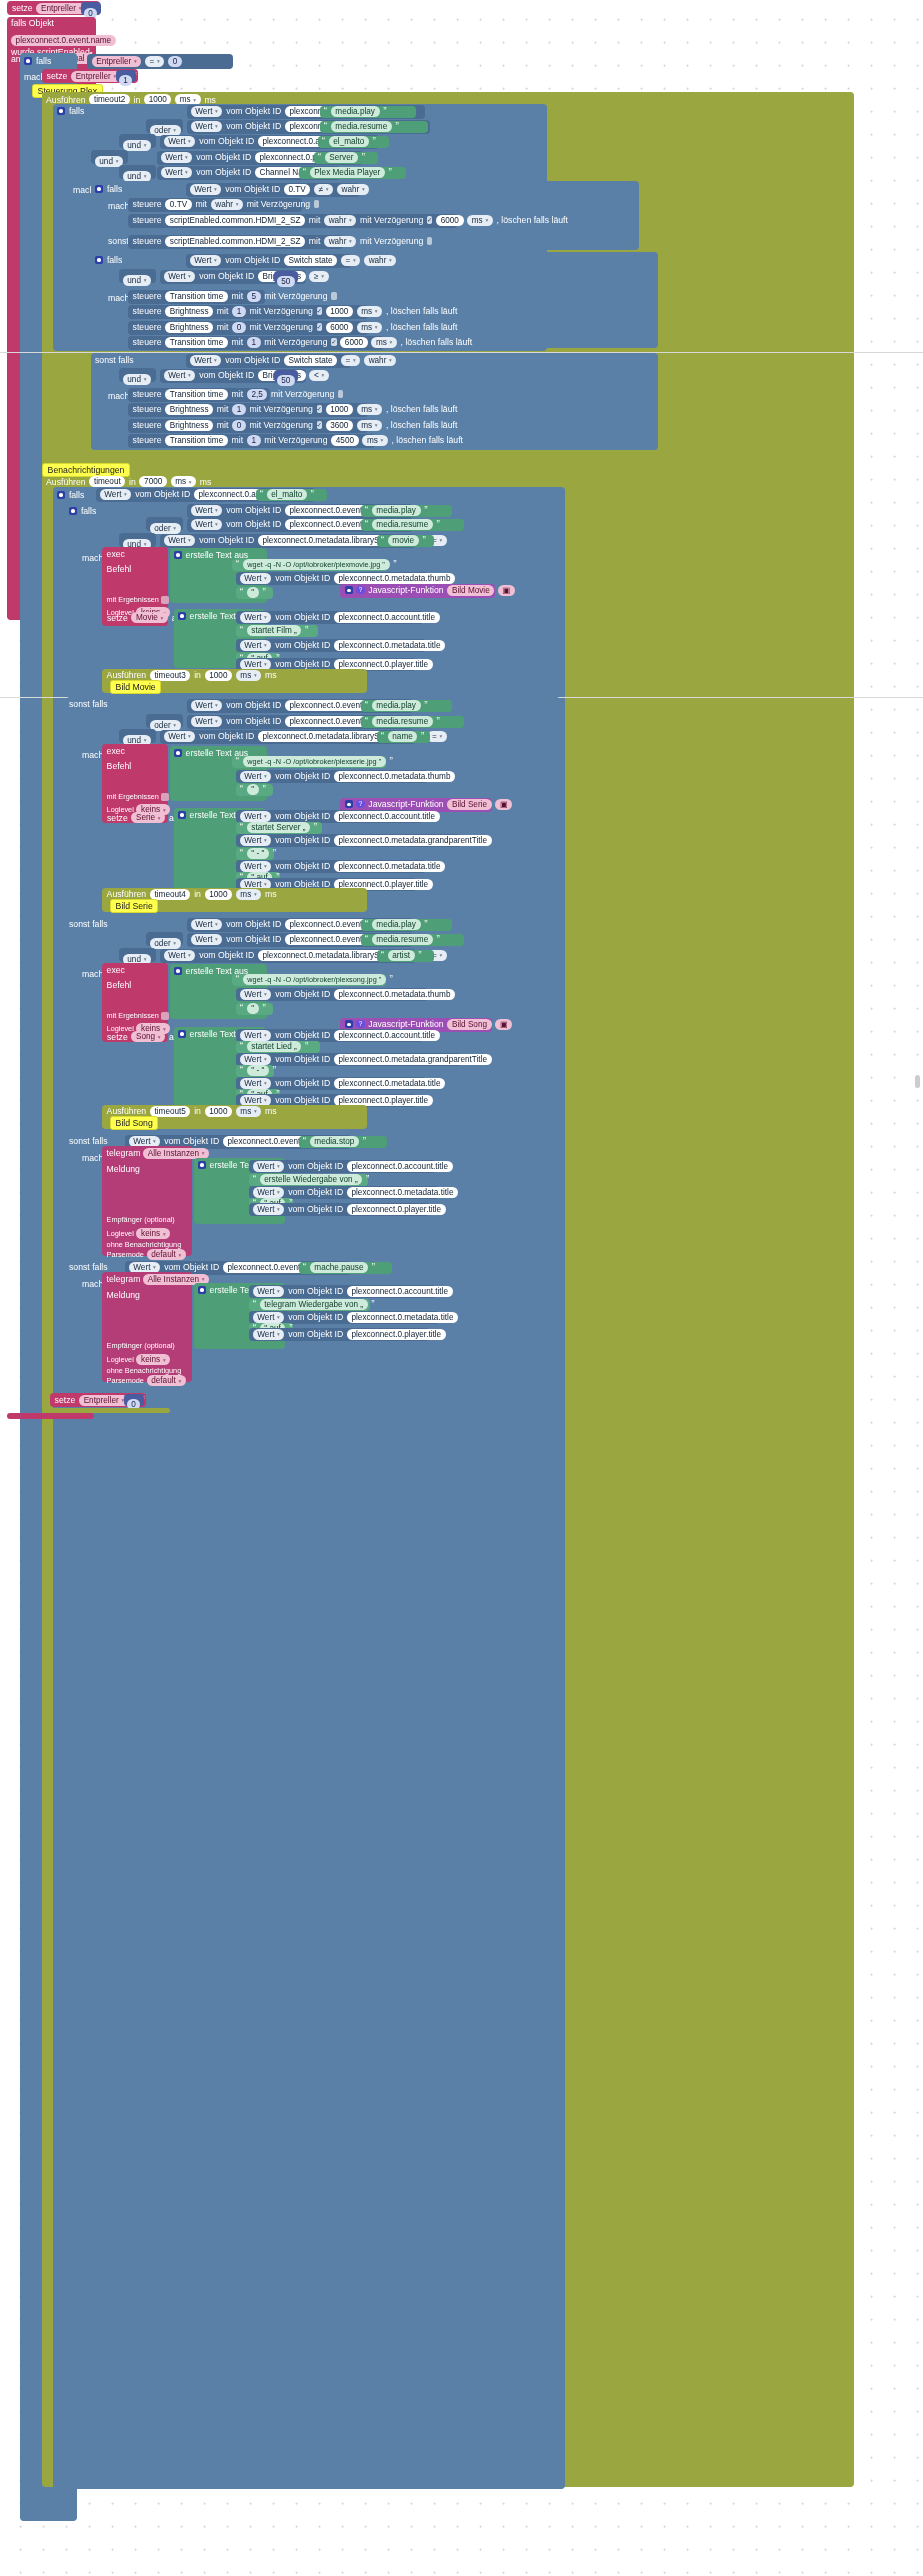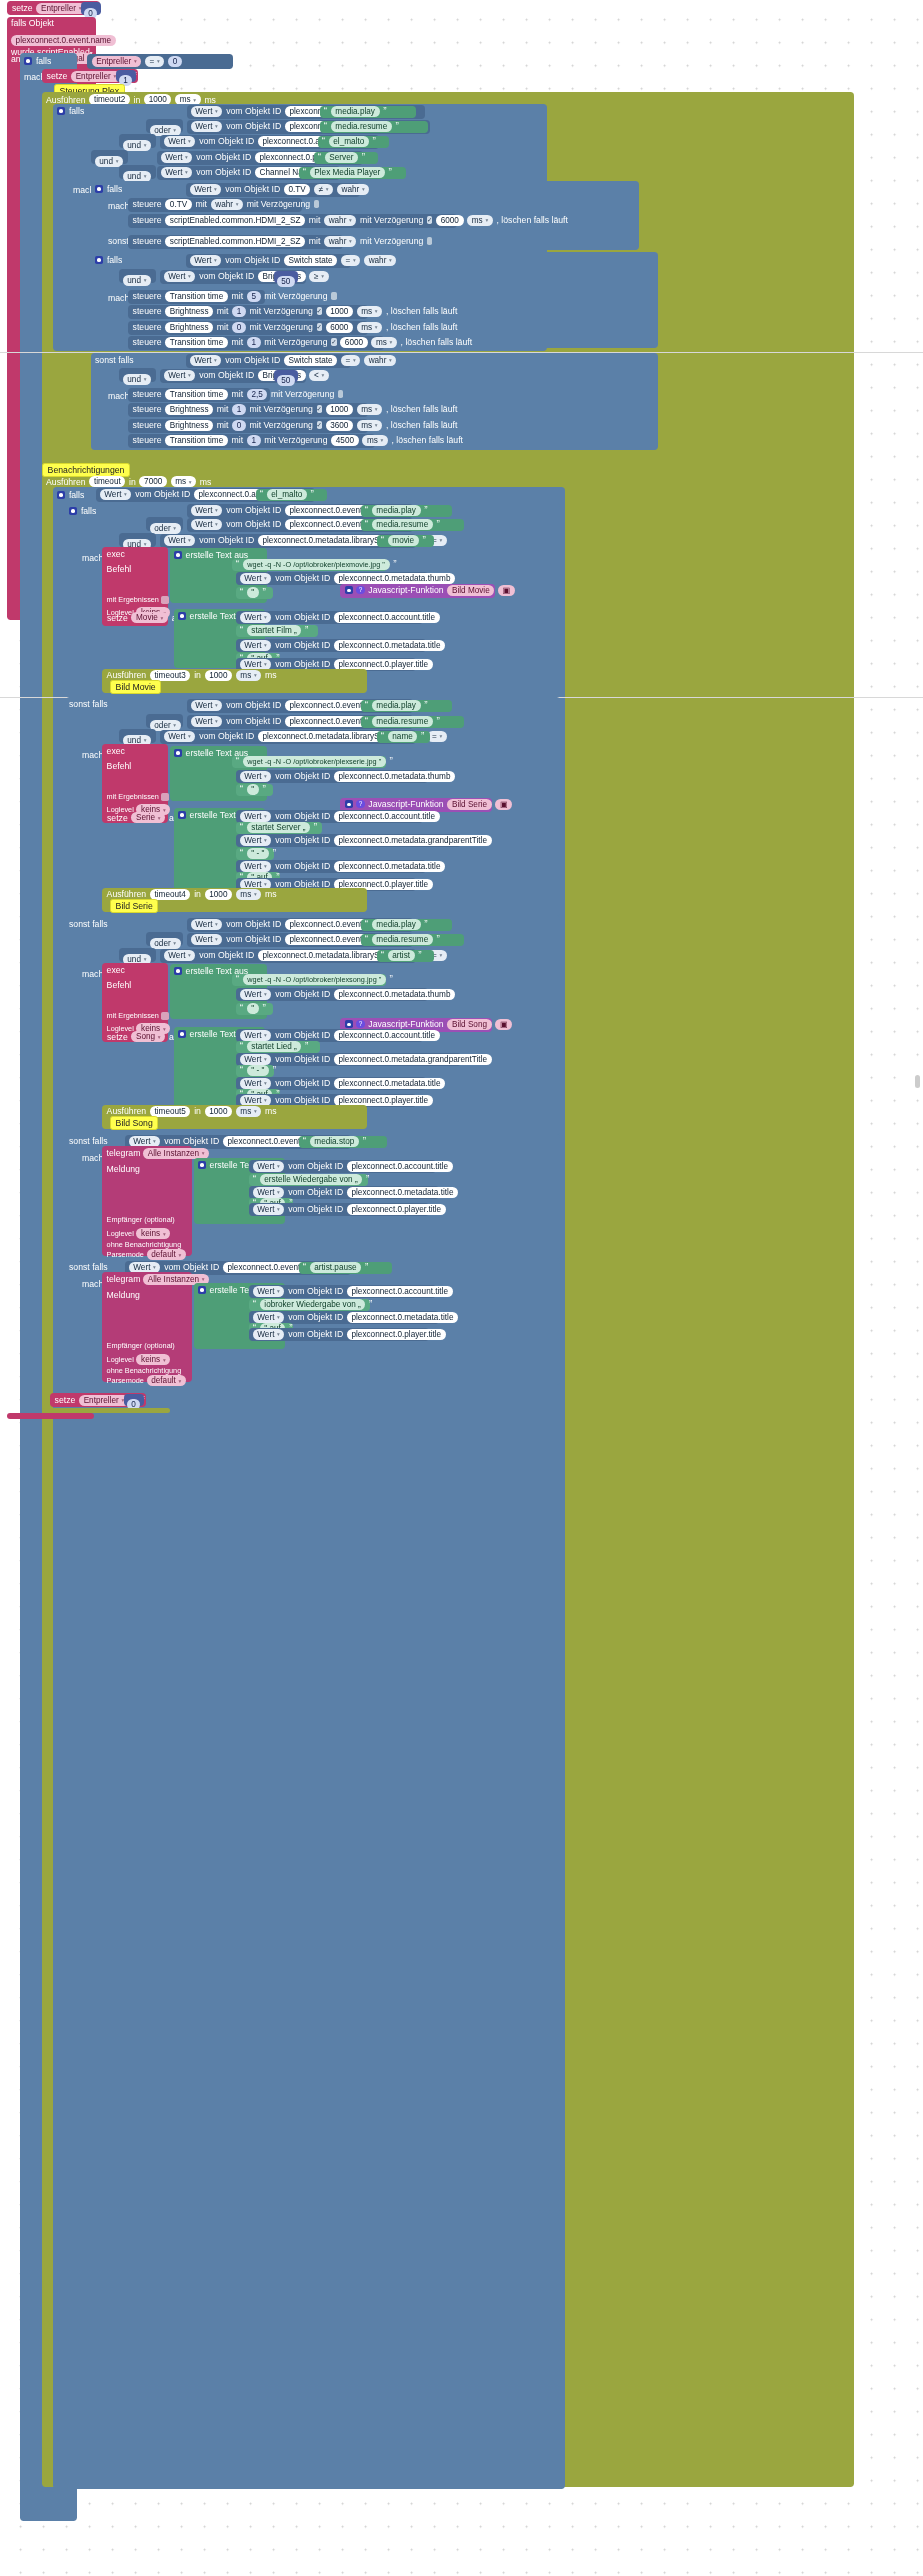--- a/index.html
+++ b/index.html
@@ -125,21 +125,21 @@
         <span>Entpreller</span>
           <span class="car">▾</span>
       </span>
       <span class="lbl">auf</span>
     </div>
   </div>
   <div class="blk c-navy" style="left:116px;top:70px;width:20px;height:12px;padding:0 2.7px;">
     <span class="fld num">1</span>
   </div>
 
-  <div class="cmt" style="left:54px;top:84px;">Steuerung Plex</div>
+  <div class="cmt" style="left:32px;top:84px;">Steuerung Plex</div>
 
   <div class="blk c-olive" style="left:42px;top:92px;width:812px;height:2395px;"></div>
   <div class="row" style="position:absolute;left:46px;top:94px;">
     <span class="lbl">Ausführen</span>
     <span class="fld">timeout2</span>
     <span class="lbl">in</span>
     <span class="fld">1000</span>
     <span class="fld">
       <span>ms</span>
         <span class="car">▾</span>
@@ -1421,21 +1421,21 @@
       <span class="fld">plexconnect.0.event.name</span>
       <span class="fld lite">
           <span>=</span>
           <span class="car">▾</span>
         </span>
     </div>
   </div>
   <div class="blk c-green" style="left:299px;top:1262px;width:93px;height:12px;padding:0 3.7px;">
     <div class="row">
         <span class="quote">“</span>
-        <span class="fld grn">artist.pause</span>
+        <span class="fld grn">mache.pause</span>
         <span class="quote">”</span>
       </div>
   </div>
 
   <div class="row" style="position:absolute;left:82px;top:1279px;">
     <span class="lbl">mache</span>
   </div>
   <div class="blk c-pink2" style="left:102px;top:1272px;width:90px;height:110px;padding:1.8px 4.6px;">
     <div class="row" style="gap:2.7px;">
       <span class="lbl">telegram</span>
@@ -1478,21 +1478,21 @@
           <span>Wert</span>
           <span class="car">▾</span>
         </span>
       <span class="lbl">vom Objekt ID</span>
       <span class="fld">plexconnect.0.account.title</span>
     </div>
   </div>
   <div class="blk c-green2" style="left:249px;top:1299px;width:121px;height:12px;padding:0 3.7px;">
     <div class="row">
         <span class="quote">“</span>
-        <span class="fld grn">iobroker Wiedergabe von „</span>
+        <span class="fld grn">telegram Wiedergabe von „</span>
         <span class="quote">”</span>
       </div>
   </div>
   <div class="blk c-blue2" style="left:249px;top:1311px;width:190px;height:12.8px;padding:0.9px 3.7px;">
     <div class="row">
       <span class="fld lite">
           <span>Wert</span>
           <span class="car">▾</span>
         </span>
       <span class="lbl">vom Objekt ID</span>

